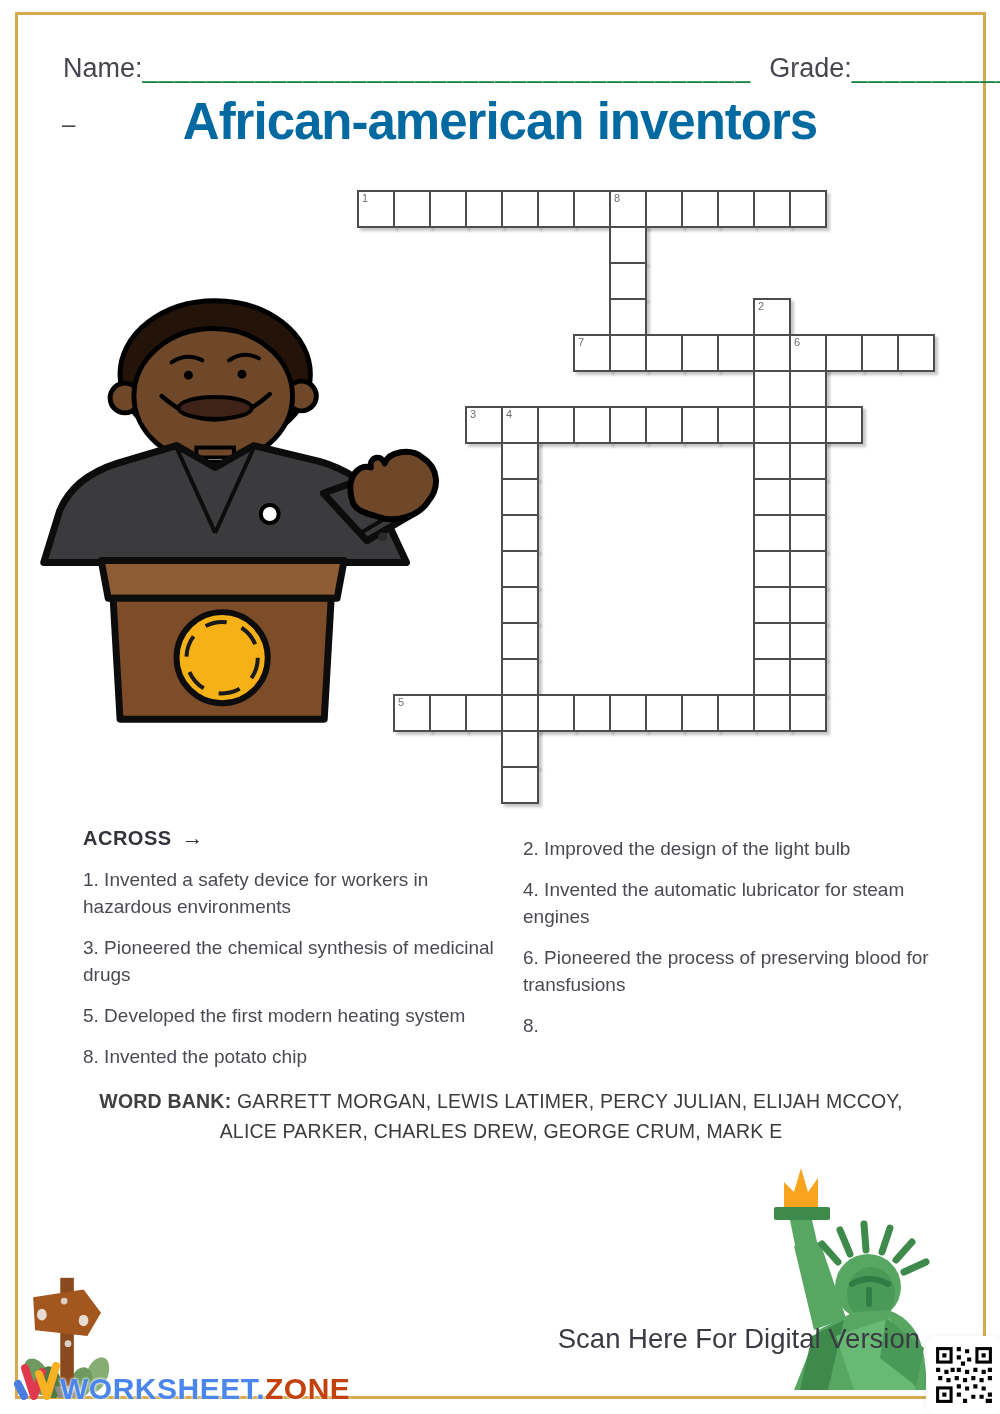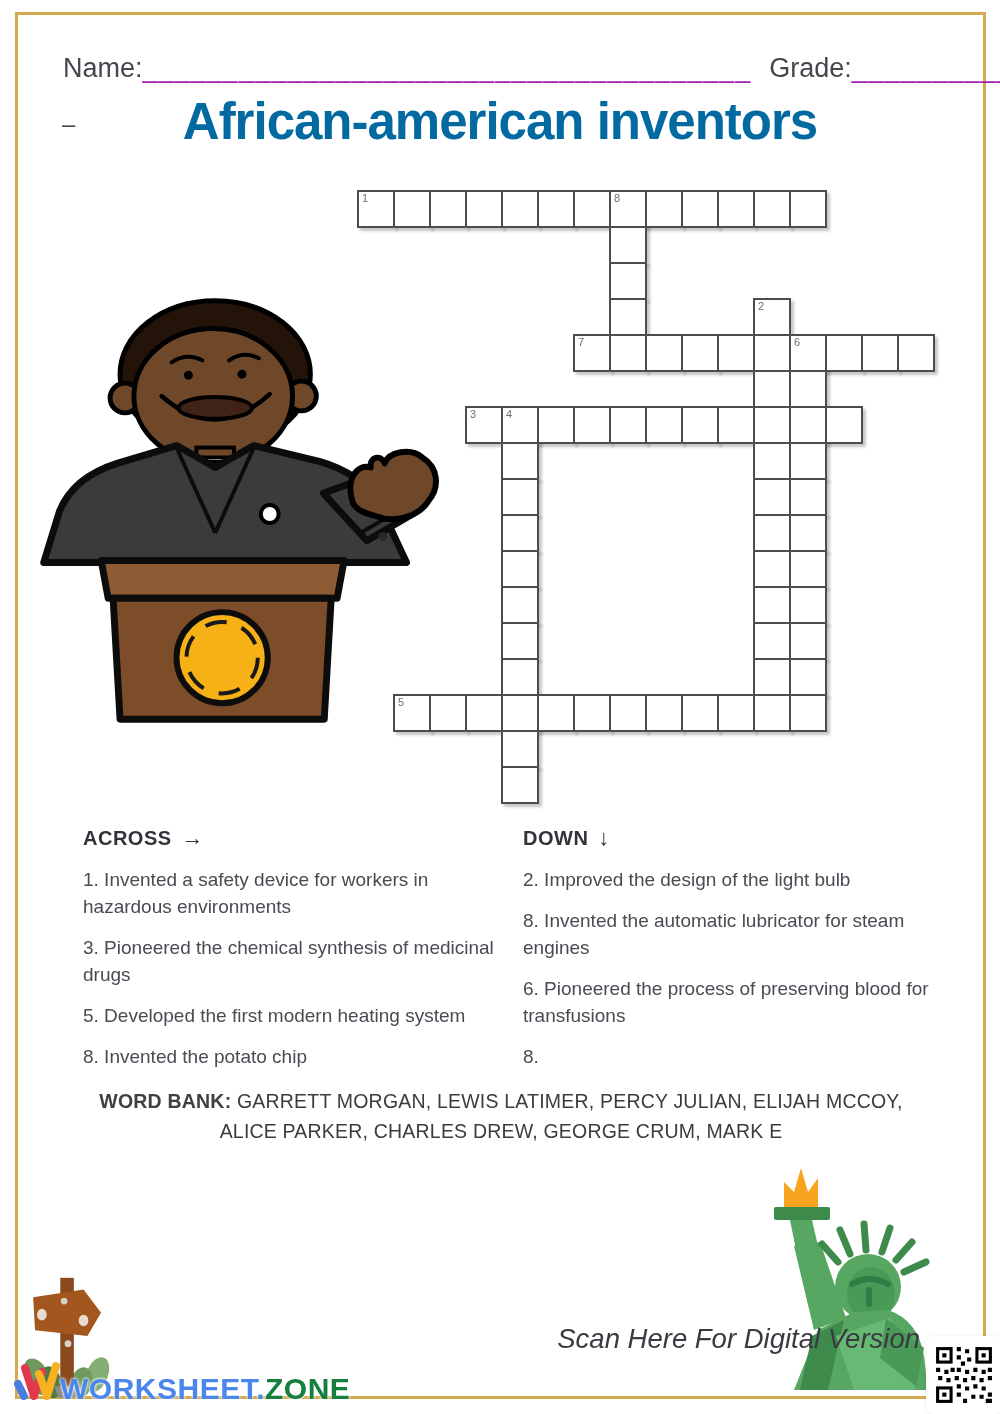--- a/index.html
+++ b/index.html
@@ -3,21 +3,21 @@
 <meta charset="utf-8">
 <style>
   html,body{margin:0;padding:0;background:#ffffff;}
   .page{position:relative;width:1000px;height:1414px;background:#ffffff;overflow:hidden;
         font-family:"Liberation Sans", sans-serif;}
   .frame{position:absolute;left:15px;top:12px;width:965px;height:1381px;
          border:3px solid #d5a94e;z-index:0;}
   
   .name-row{position:absolute;left:63px;top:53px;width:880px;font-size:27px;color:#46464e;
             white-space:nowrap;z-index:2;}
-  .blank{letter-spacing:1px;color:#a21caf;}
+  .blank{letter-spacing:1px;color:#15803d;}
   .grade-part{margin-left:18px;}
   .title-dash{position:absolute;left:62px;top:110px;font-size:24px;color:#4a4a4a;z-index:2;}
   .page-title{position:absolute;left:0;top:92px;width:1000px;margin:0;text-align:center;
               font-size:51px;font-weight:800;letter-spacing:-1px;color:#0369a1;z-index:2;}
   
   #crossword{position:absolute;z-index:2;}
   .cw-cell{position:absolute;width:38px;height:38px;box-sizing:border-box;background:#fff;
            border:2px solid #4d4d4d;box-shadow:2.5px 3px 2.5px rgba(0,0,0,0.22);}
   .cw-num{position:absolute;top:1px;left:3px;font-size:11px;color:#6e6e6e;line-height:1;}
   
@@ -33,23 +33,23 @@
   .clues-col p{margin:14px 0 14px 0;}
   
   .word-bank{position:absolute;left:70px;top:1086px;width:862px;text-align:center;
              font-size:19.5px;line-height:1.55;color:#3c3c3c;letter-spacing:0.2px;z-index:2;margin:0;}
   .word-bank b{color:#404040;}
   
   .logo-mark{position:absolute;left:14px;top:1360px;z-index:3;}
   .logo-text{position:absolute;left:60px;top:1372px;font-size:30px;font-weight:800;letter-spacing:0.5px;
              z-index:3;text-shadow:0 0 3px #fff,0 0 3px #fff;white-space:nowrap;}
   .logo-blue{color:#4b86ec;}
-  .logo-orange{color:#15803d;}
+  .logo-orange{color:#c2410c;}
   .scan-text{position:absolute;left:520px;top:1323px;width:400px;text-align:right;
-             font-size:27.5px;color:#3a3a42;z-index:3;white-space:nowrap;font-style:italic;}
+             font-size:27.5px;color:#3a3a42;z-index:3;white-space:nowrap;}
   .qr-box{position:absolute;left:926px;top:1336px;width:76px;height:78px;background:#fff;
           border-radius:8px;z-index:4;display:flex;align-items:center;justify-content:center;
           box-shadow:0 0 4px rgba(0,0,0,0.08);}
 </style>
 </head>
 <body>
 
 <div class="page">
 
   <div class="frame"></div>
@@ -196,26 +196,23 @@
     </div>
     <div>
         <p>1. Invented a safety device for workers in hazardous environments</p>
         <p>3. Pioneered the chemical synthesis of medicinal drugs</p>
         <p>5. Developed the first modern heating system</p>
         <p>8. Invented the potato chip</p>
       </div>
   </div>
 
   <div class="clues-col down">
-    <div class="clue-header">
-      <span>DOWN</span><span class="arrow">↓</span>
-    </div>
     <div>
         <p>2. Improved the design of the light bulb</p>
-        <p>8. Invented the automatic lubricator for steam engines</p>
+        <p>4. Invented the automatic lubricator for steam engines</p>
         <p>6. Pioneered the process of preserving blood for transfusions</p>
         <p>8.</p>
       </div>
   </div>
 
   <p class="word-bank">
     <b>WORD BANK:</b>
     <span>GARRETT MORGAN, LEWIS LATIMER, PERCY JULIAN, ELIJAH MCCOY, ALICE PARKER, CHARLES DREW, GEORGE CRUM, MARK E</span>
   </p>
 

